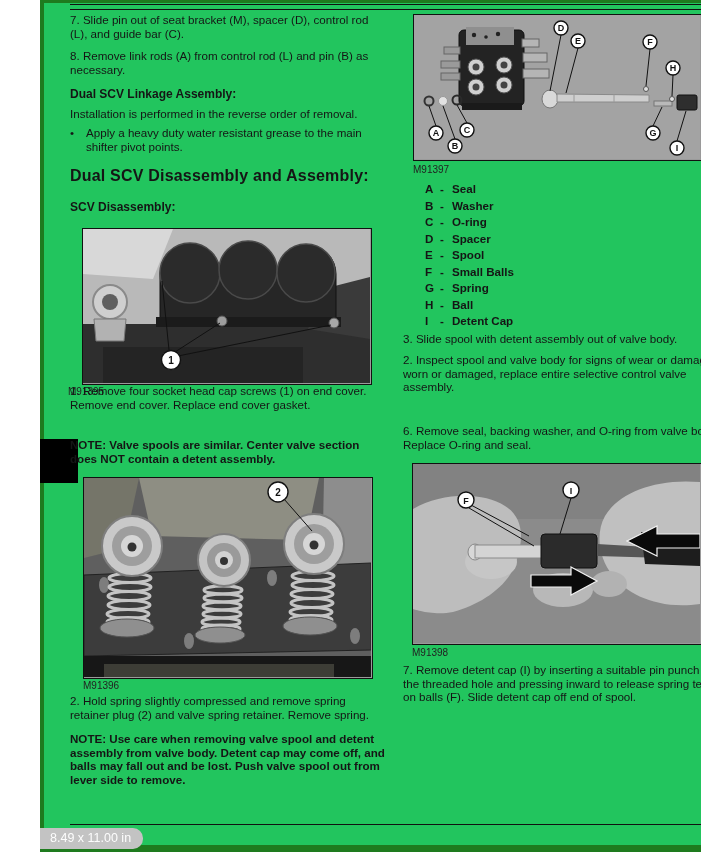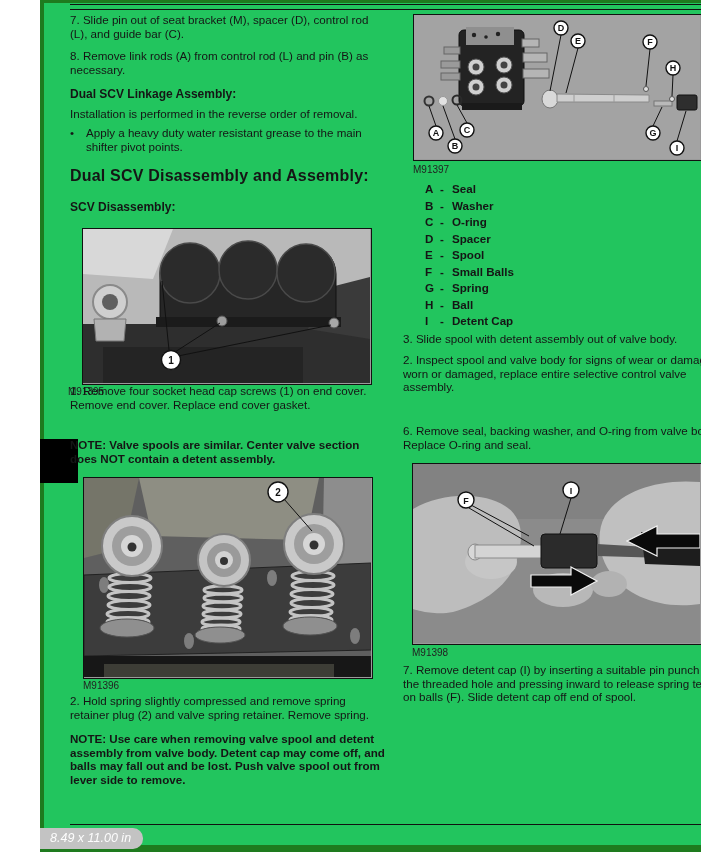--- a/index.html
+++ b/index.html
@@ -34,21 +34,21 @@
   
   .figure{position:absolute;border:1.5px solid #111;box-sizing:border-box;background:#9a9a9a;}
   .figure svg{display:block;}
   .caption{position:absolute;font-size:10px;color:#222;}
   
   .footer-rule{position:absolute;left:30px;top:824px;width:641px;border-top:1.5px solid #111;}
   .footer-text{position:absolute;left:0;top:829px;width:701px;text-align:center;
     font-size:12px;color:#111;word-spacing:5px;}
   .size-badge{position:absolute;left:0;top:828px;height:21px;min-width:78px;
     background:#c3c3c3;color:#fdfdfd;font-size:12.5px;line-height:21px;
-    padding:0 12px 0 10px;border-radius:0 10px 10px 0;z-index:5;font-style:italic;}
+    padding:0 12px 0 10px;border-radius:0 10px 10px 0;z-index:5;}
   .callout-line{stroke:#111;stroke-width:1;fill:none;}
   .callout-circ{fill:#fff;stroke:#111;stroke-width:1.4;}
   .callout-txt{font-family:"Liberation Sans",sans-serif;font-weight:bold;font-size:9px;fill:#111;}
 </style>
 </head>
 <body>
 
 <div class="page">
 
   <div class="frame-top"></div>

